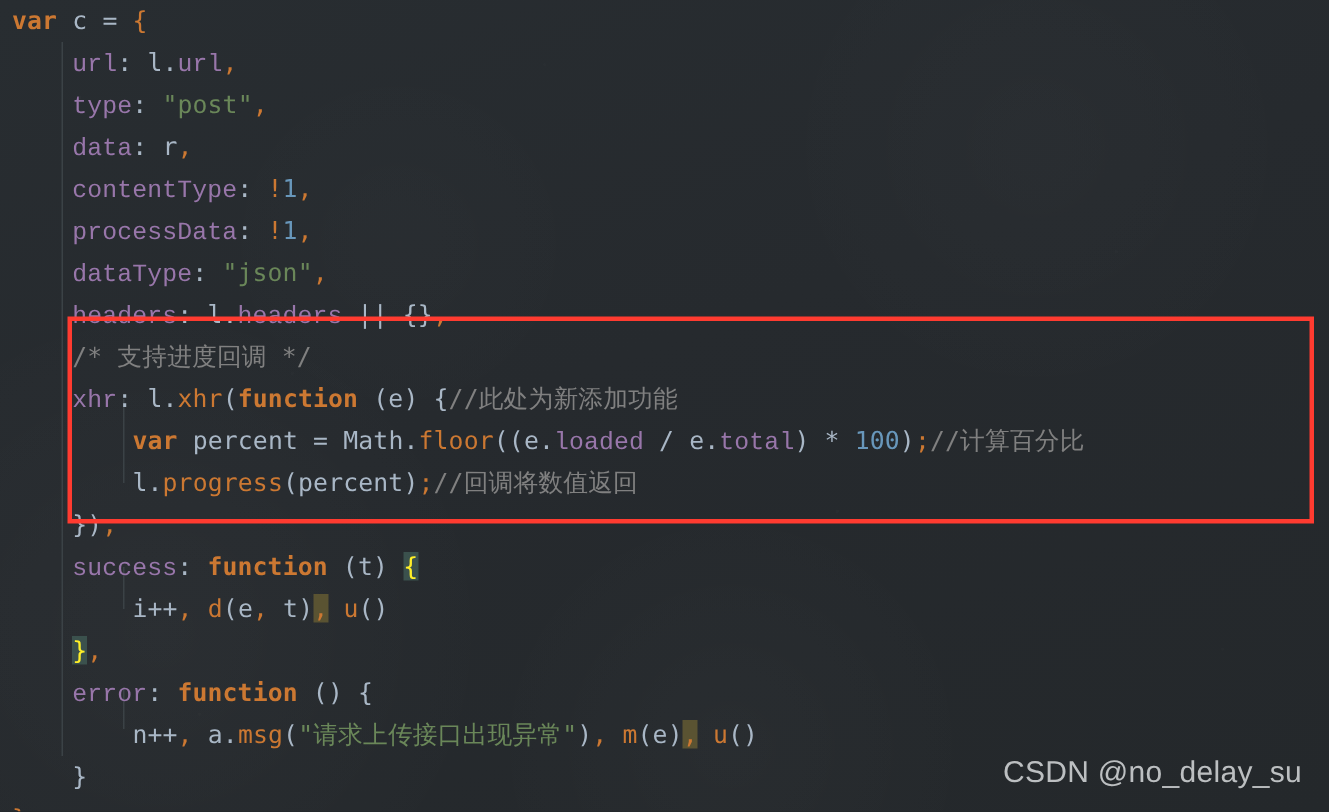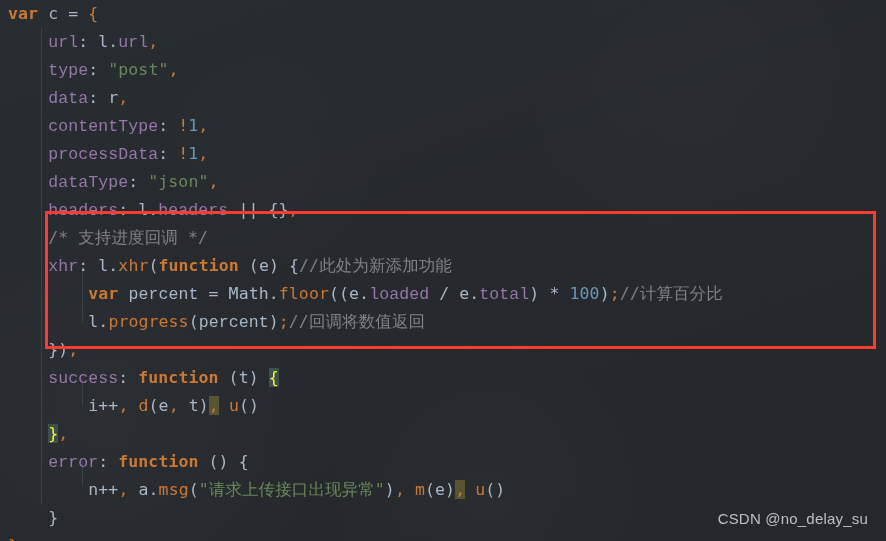--- a/index.html
+++ b/index.html
@@ -66,21 +66,21 @@
   .kw      { color: #cc7832; font-weight: bold; }
   .ident   { color: #a9b7c6; }
   .prop    { color: #9876aa; font-family: Liberation Mono, monospace; }
   .func    { color: #cc7832; }
   .str     { color: #6a8759; }
   .num     { color: #6897bb; }
   .punct   { color: #a9b7c6; }
   .op      { color: #cc7832; }
   .brace   { color: #cc7832; }
   .comment { color: #808080; }
-  .local   { color: #a9b7c6; font-family: Liberation Mono, monospace; }
+  .local   { color: #a9b7c6; }
 
   .hl-brace {
     color: #ffef28;
     background: #3b514d;
   }
   .hl-comma {
     color: #cc7832;
     background: #5a5332;
   }
 
@@ -88,21 +88,21 @@
     position: absolute;
     border: 3px solid #ff3b30;
     box-sizing: border-box;
     pointer-events: none;
   }
 
   #watermark {
     position: absolute;
     color: #c9ccce;
     font-family: "Liberation Sans", sans-serif;
-    font-size: 15px;
+    font-size: 20px;
     letter-spacing: 0.2px;
     opacity: 0.92;
   }
 </style>
 </head>
 <body>
 
 <div id="screen">
 
   <div id="grain"></div>

